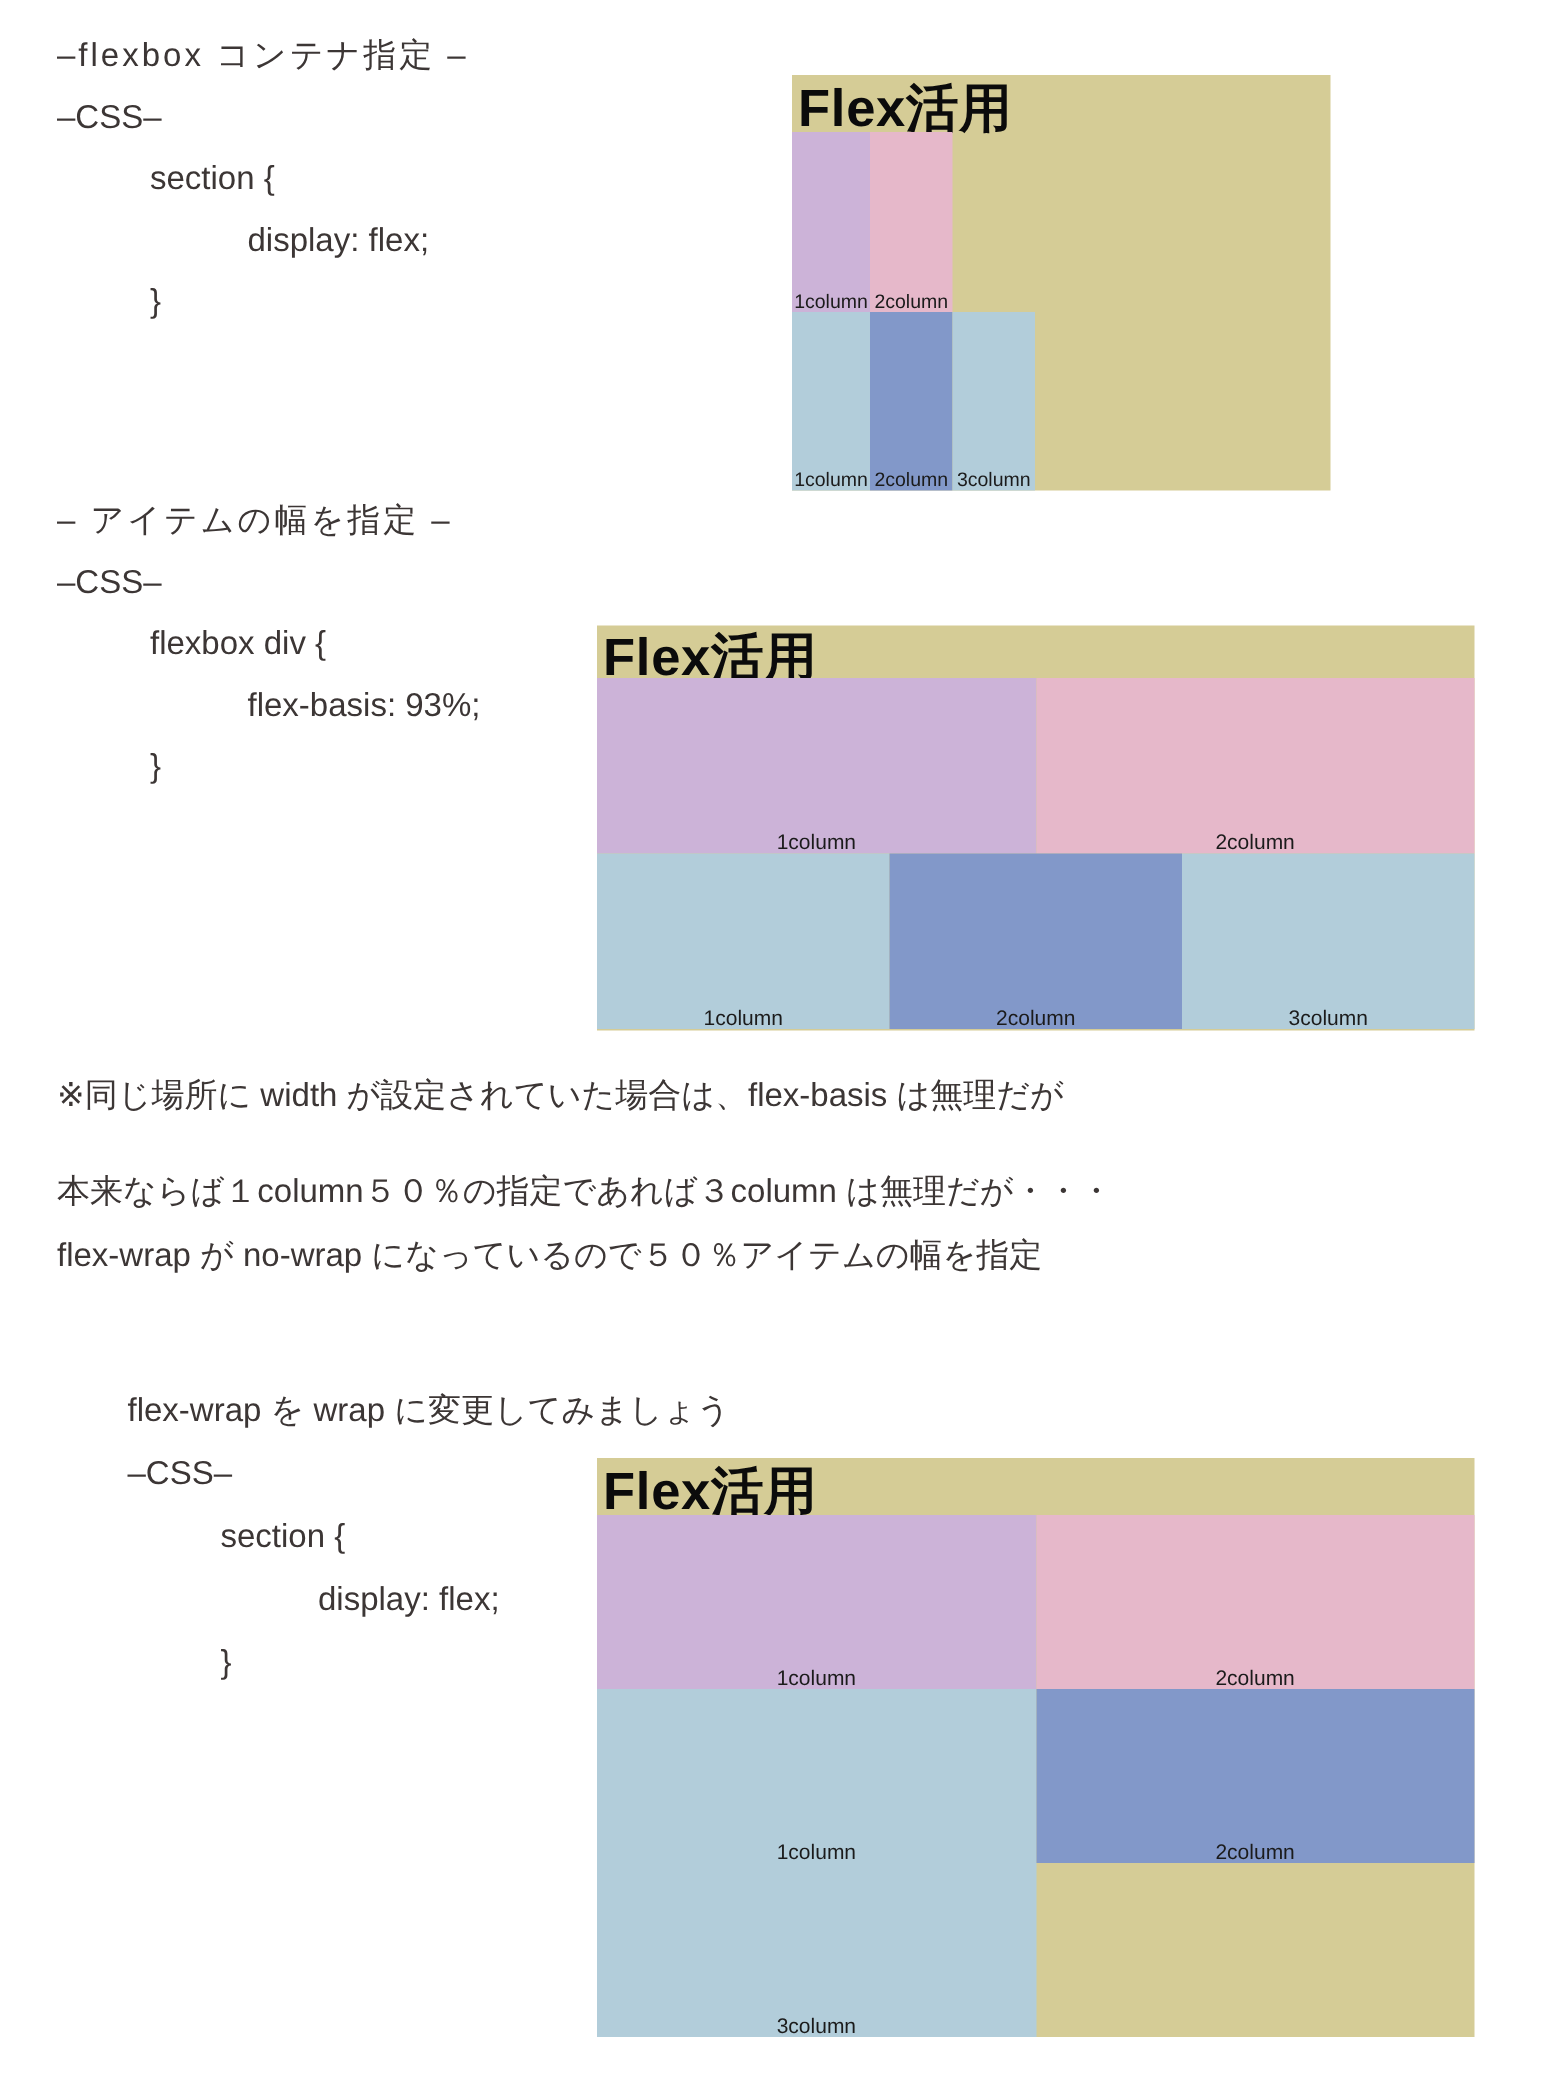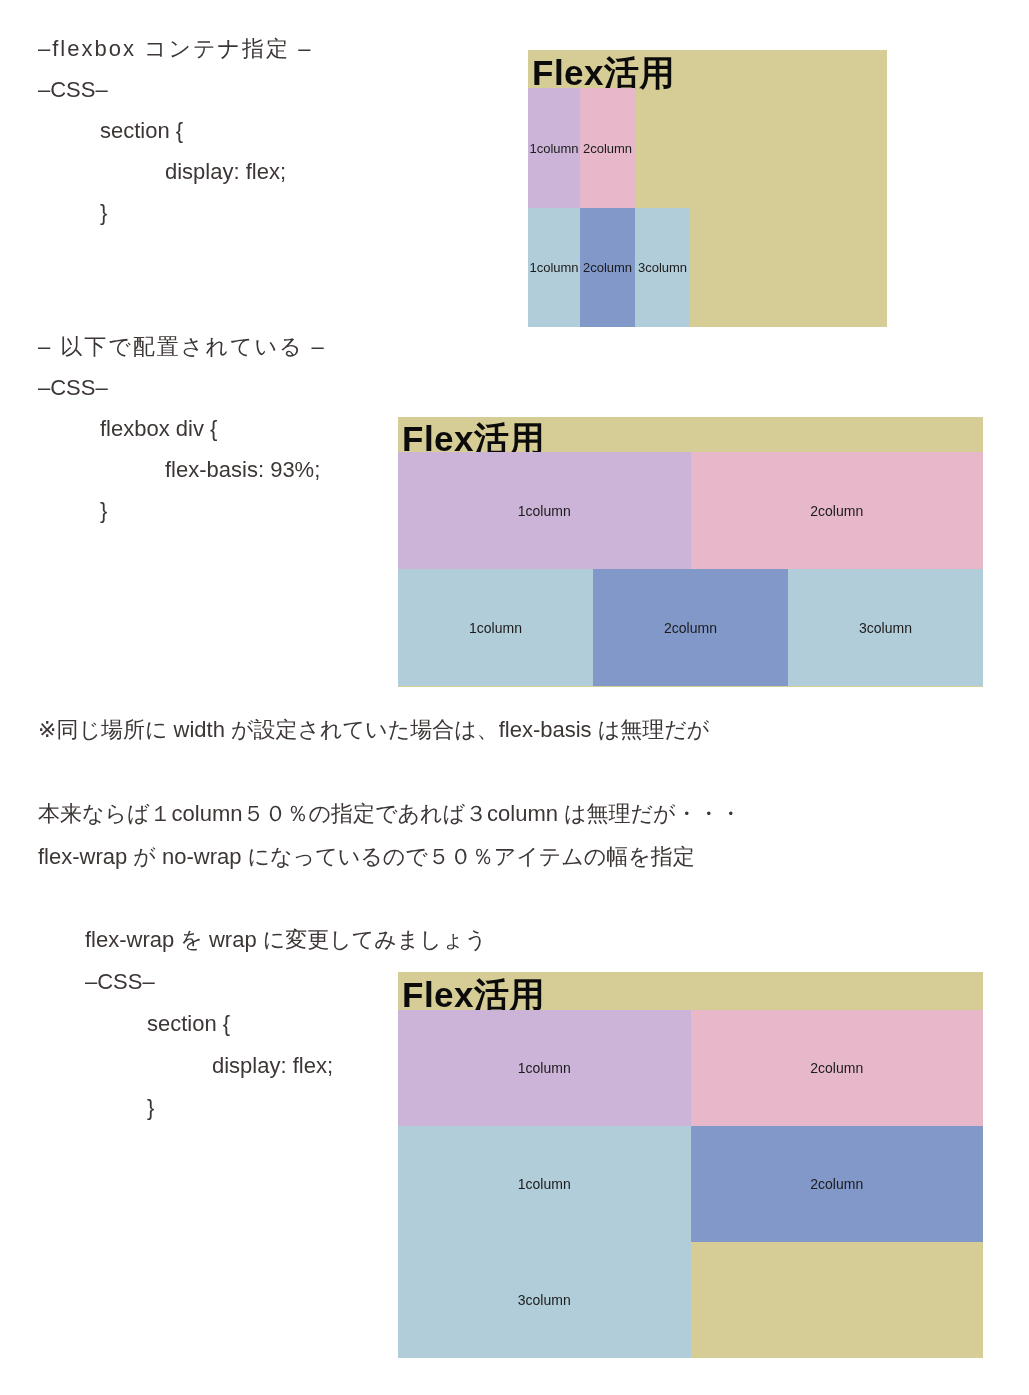--- a/index.html
+++ b/index.html
@@ -12,40 +12,40 @@
     color: #3c3635;
     overflow: hidden;
   }
 
   
   .textblock { position: absolute; left: 38px; font-size: 22px; line-height: 41px; white-space: nowrap; }
   .textblock .heading { letter-spacing: 2px; }
   .indent1 { padding-left: 62px; }
   .indent2 { padding-left: 127px; }
 
-  #block-a { top: 28px; }
+  #block-a { top: 16px; }
   #block-b { top: 326px; }
   #note-line { top: 709px; }
-  #para { top: 792px; line-height: 43px; }
+  #para { top: 772px; line-height: 43px; }
   #block-c { top: 919px; line-height: 42px; margin-left: 47px; }
 
   
   .shot { position: absolute; }
   .shot-title {
     font-weight: bold;
     font-size: 35px;
     line-height: 1;
     padding: 5px 0 0 4px;
     color: #0b0b0b;
     letter-spacing: 0.5px;
   }
   .row { display: flex; }
   .box {
     display: flex;
-    align-items: center;
+    align-items: flex-end;
     justify-content: center;
     overflow: visible;
   }
   .box span { white-space: nowrap; color: #1b1b1b; }
 
   
   #shot1 { left: 528px; top: 50px; width: 359px; height: 277px; }
   #shot1 .shot-title { height: 33px; }
   #shot1 .row1 .box, #shot1 .row2 .box { height: 120px; }
   #shot1 .row2 .box { height: 119px; }
@@ -97,21 +97,21 @@
       <div class="box b-w2" style="background-color: rgb(130, 152, 201);">
           <span>2column</span>
         </div>
       <div class="box b-w2" style="background-color: rgb(178, 205, 218);">
           <span>3column</span>
         </div>
     </div>
   </div>
 
   <div class="textblock" id="block-b">
-    <div class="heading">– 以下で配置されている –</div>
+    <div class="heading">– アイテムの幅を指定 –</div>
     <div>–CSS–</div>
     <div class="indent1">flexbox div {</div>
     <div class="indent2">flex-basis: 93%;</div>
     <div class="indent1">}</div>
   </div>
 
   <div class="shot" id="shot2" style="background-color: rgb(213, 204, 150);">
     <div class="shot-title">Flex活用</div>
     <div class="row row1">
       <div class="box" style="background-color: rgb(204, 179, 216);">

